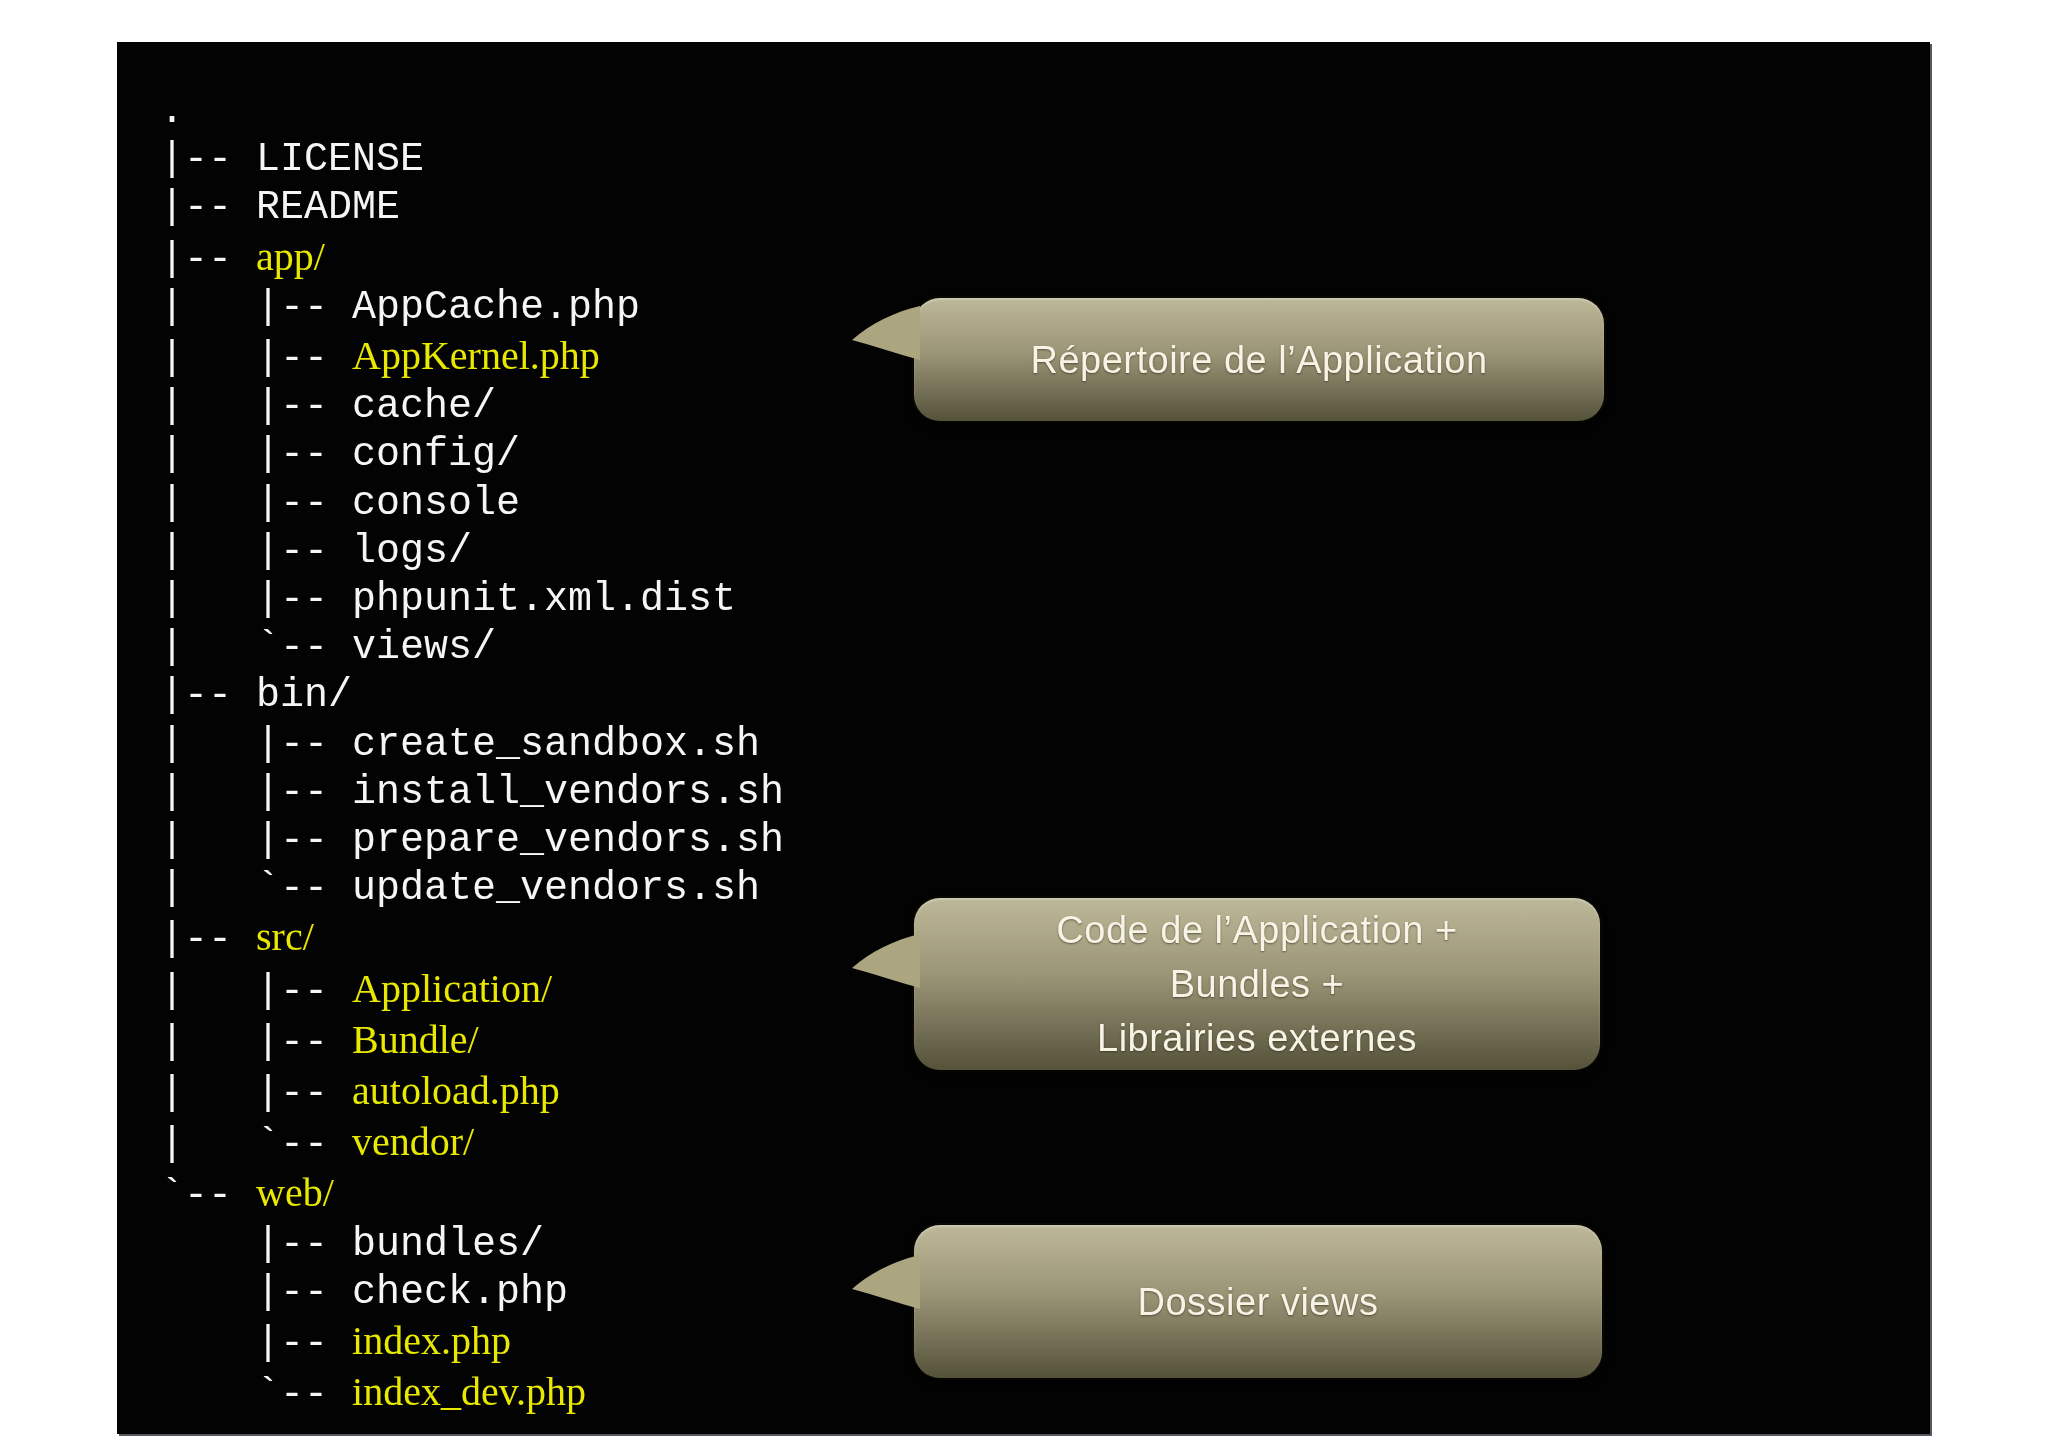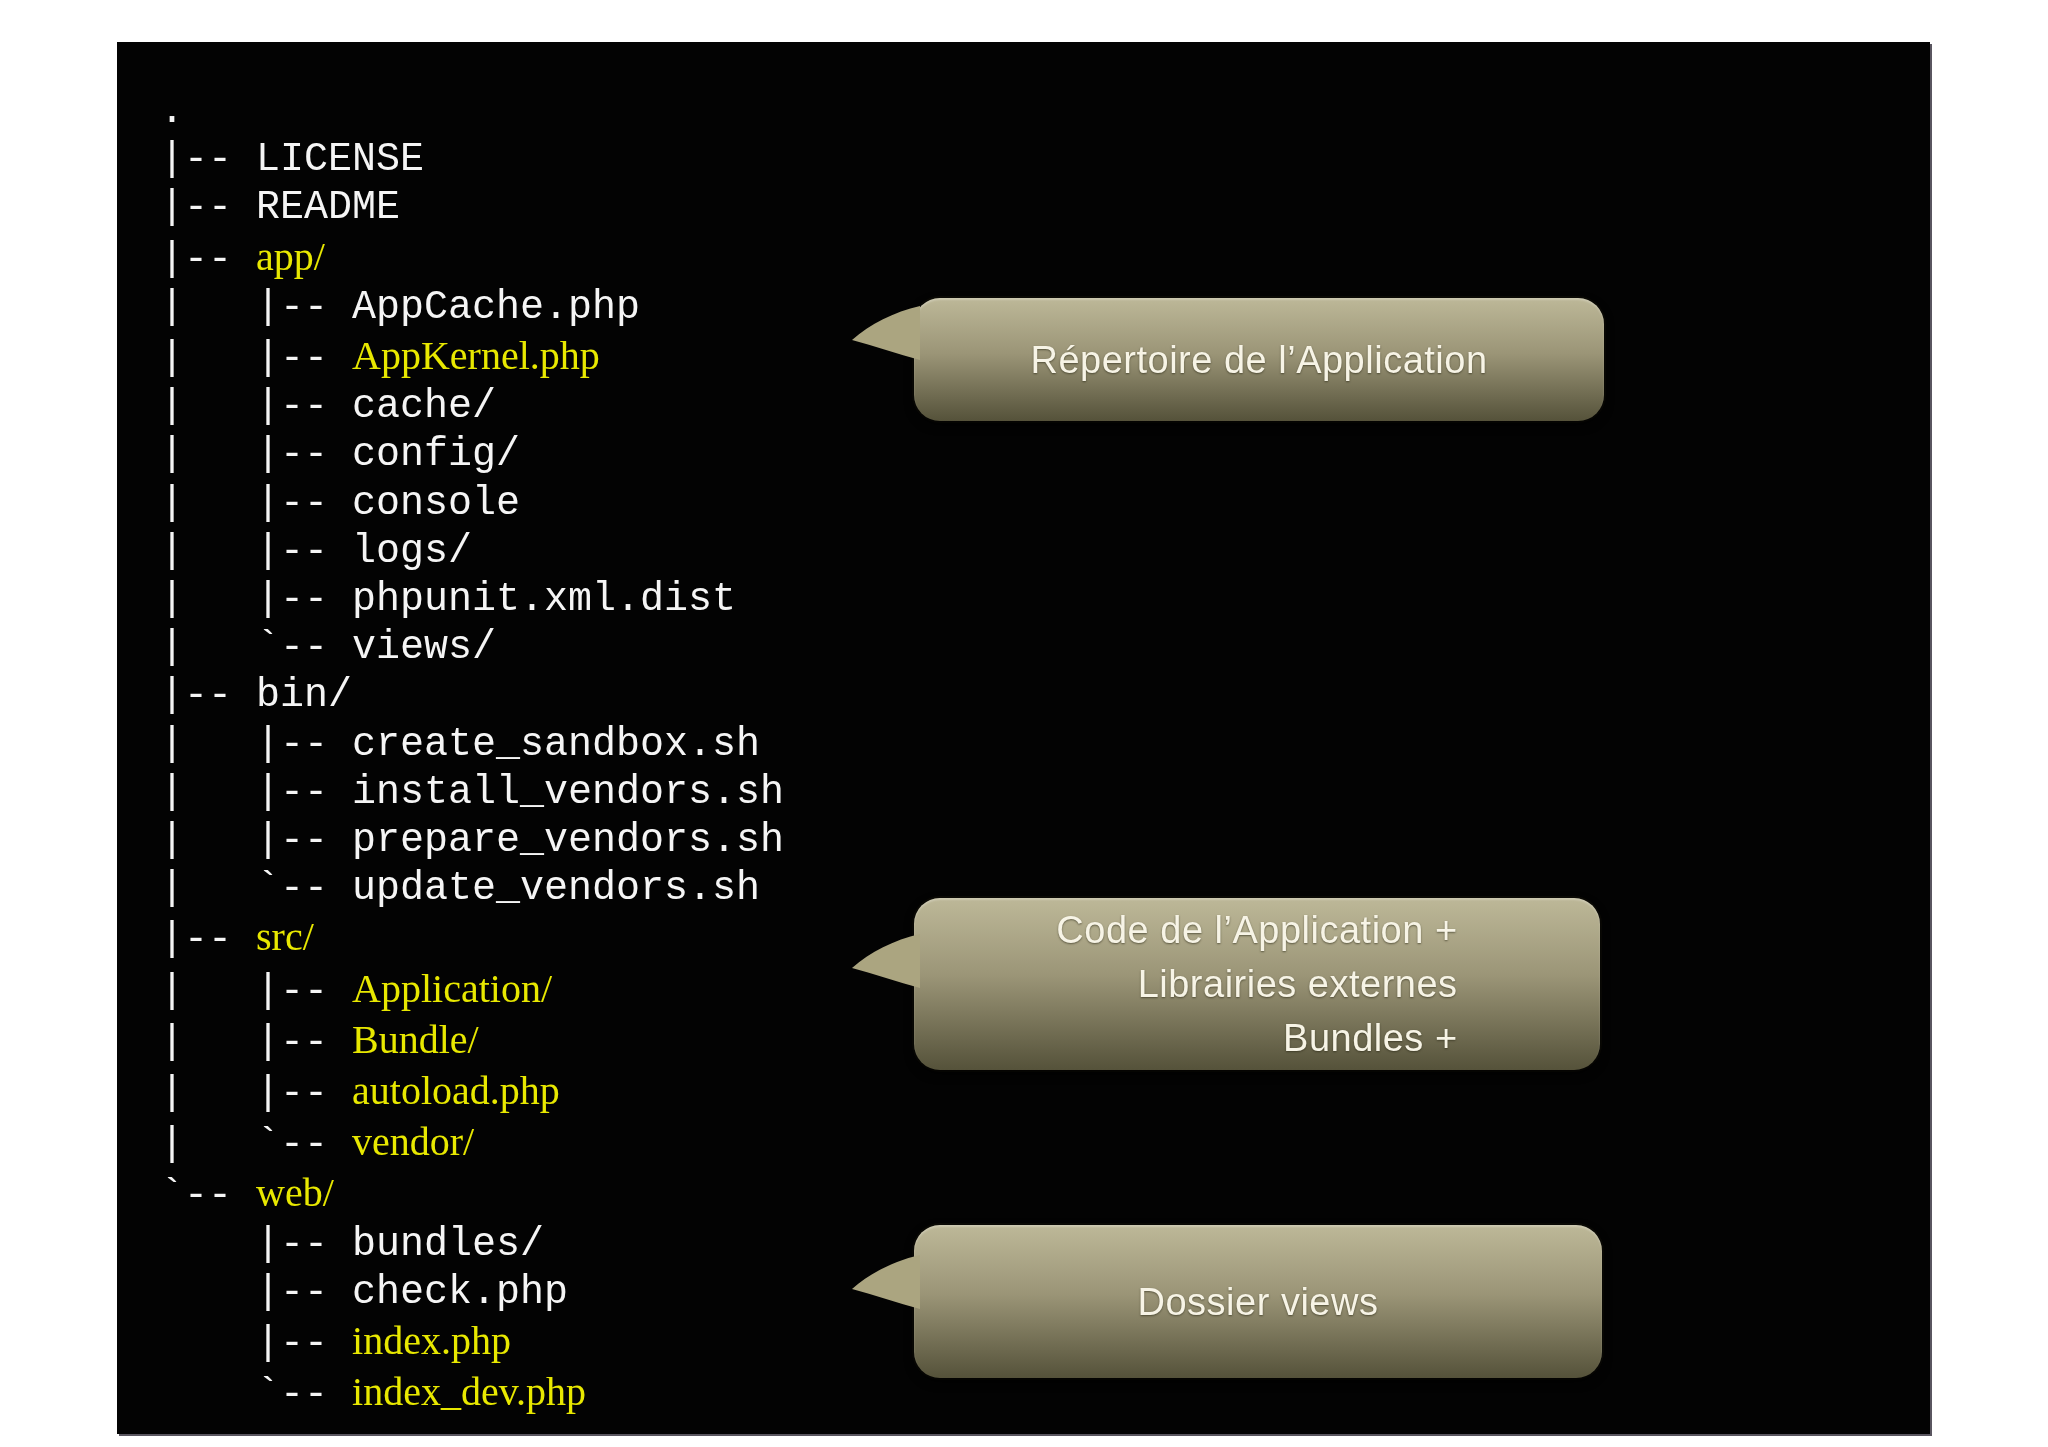--- a/index.html
+++ b/index.html
@@ -50,21 +50,21 @@
     position:absolute;
     border-radius:26px;
     background:linear-gradient(180deg,var(--g-top) 0%,var(--g-mid) 45%,var(--g-bottom) 100%);
     box-shadow:0 4px 10px rgba(0,0,0,0.75),
                inset 0 2px 2px rgba(255,255,255,0.25),
                0 0 0 2px rgba(20,19,10,0.55);
     display:flex;
     align-items:center;
     justify-content:center;
     color:var(--callout-text);
-    text-align:right;
+    text-align:center;
   }
   .callout-text{
     font-size:38px;
     line-height:54px;
     font-weight:400;
     letter-spacing:0.5px;
     text-shadow:0 1px 2px rgba(40,38,20,0.6);
   }
   .callout-1{left:797px;top:256px;width:690px;height:123px;}
   .callout-2{left:797px;top:856px;width:686px;height:172px;}
@@ -96,22 +96,22 @@
           <div class="cline">Répertoire de l’Application</div>
         </div>
     </div>
 
     <div class="callout callout-2">
       <svg class="tail" viewBox="0 0 70 58" aria-hidden="true">
         <path class="tail-path" d="M70,2 C44,8 20,20 2,36 C24,42 48,50 70,56 Z"></path>
       </svg>
       <div class="callout-text">
           <div class="cline">Code de l’Application +</div>
+          <div class="cline">Bundles +</div>
           <div class="cline">Librairies externes</div>
-          <div class="cline">Bundles +</div>
         </div>
     </div>
 
     <div class="callout callout-3">
       <svg class="tail" viewBox="0 0 70 58" aria-hidden="true">
         <path class="tail-path" d="M70,2 C44,8 20,20 2,36 C24,42 48,50 70,56 Z"></path>
       </svg>
       <div class="callout-text">
           <div class="cline">Dossier views</div>
         </div>

